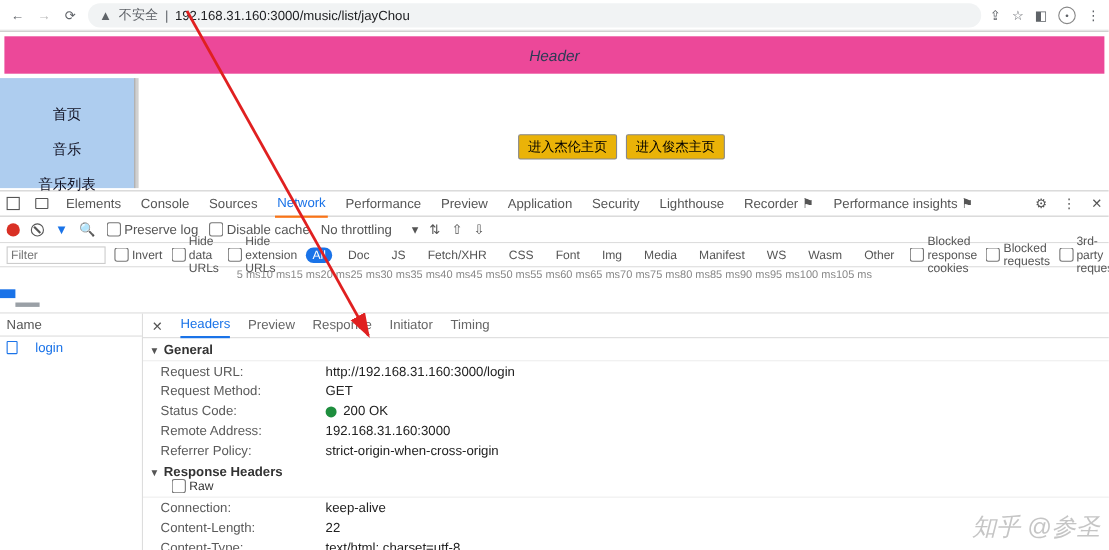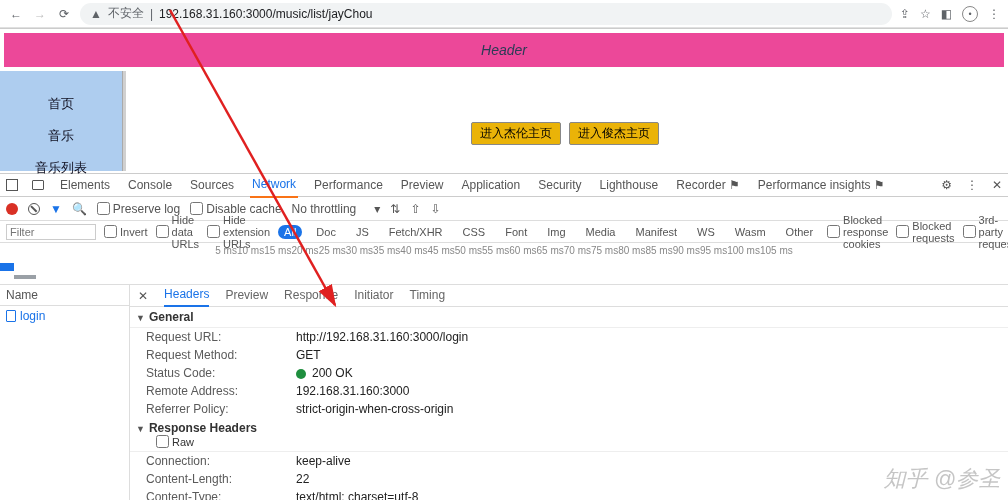--- a/index.html
+++ b/index.html
@@ -48,21 +48,21 @@
   
   .timeline { height:42px; border-bottom:1px solid #ddd; position:relative; font-size:10px; color:#888; }
   .ticks { display:flex; justify-content:center; padding:2px 24px 0; }
   .t-area { position:absolute; left:0; right:0; top:16px; bottom:0; }
   .bar1 { position:absolute; left:0; width:14px; top:4px; height:8px; background:#1a73e8; }
   .bar2 { position:absolute; left:14px; width:22px; top:16px; height:4px; background:#9aa0a6; }
   
   .split { display:flex; height: calc(500px - 28px - 145px - 24px - 24px - 22px - 42px); }
   .left-col { width:130px; border-right:1px solid #ddd; display:flex; flex-direction:column; font-size:12px; }
   .left-head { border-bottom:1px solid #ddd; padding:3px 6px; color:#555; }
-  .left-item { padding:3px 6px; color:#1a73e8; cursor:pointer; display:flex; align-items:center; gap:4px; }
+  .left-item { padding:3px 6px; color:#1a73e8; cursor:pointer; display:flex; align-items:center; gap:16px; }
   .doc-ic { width:10px;height:12px;border:1px solid #1a73e8;border-radius:1px; }
   .right-col { flex:1; overflow:auto; font-size:12px; color:#333; }
   .det-tabs { display:flex; align-items:center; gap:16px; border-bottom:1px solid #ddd; padding:0 8px; height:22px; }
   .det-tabs .x { cursor:pointer; color:#555; }
   .det-tab { cursor:pointer; color:#666; line-height:21px;text-align:center; }
   .det-tab.active { color:#1a73e8; border-bottom:2px solid #1a73e8; }
   .section-h { padding:3px 6px; color:#333; font-weight:bold; border-bottom:1px solid #eee; cursor:pointer; }
   .section-h .tri { font-size:9px; margin-right:4px; color:#555; }
   .kv { display:flex; padding:2px 15px 2px 16px; }
   .kv .k { width:150px; color:#5a5a5a; }

